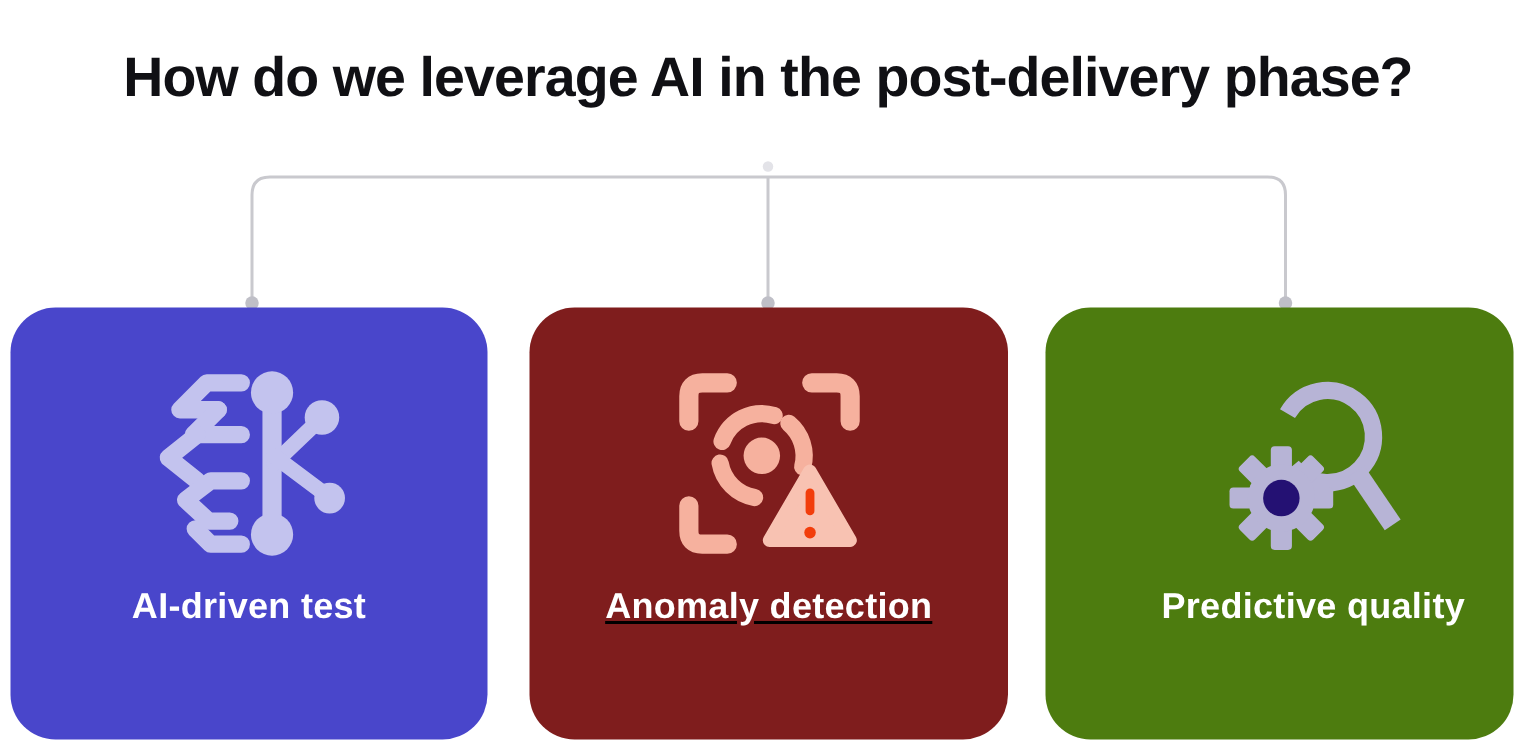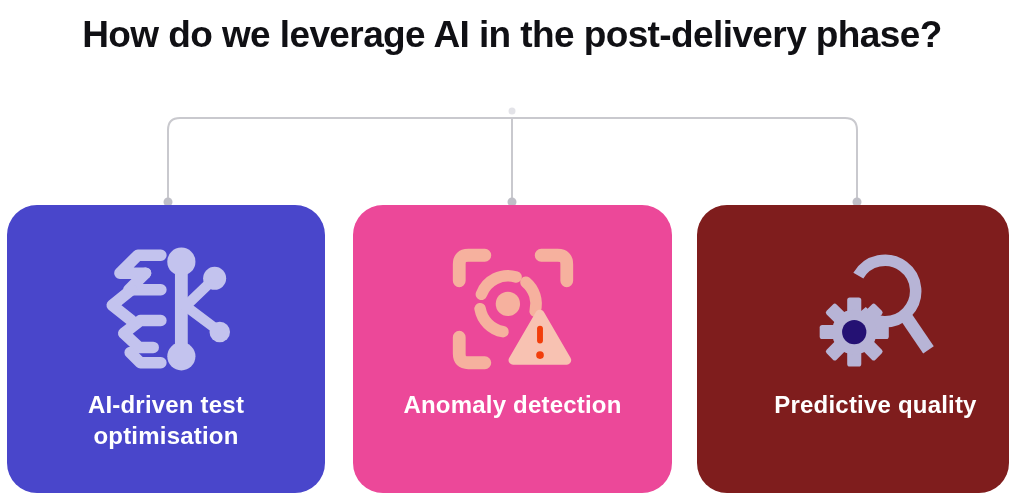--- a/index.html
+++ b/index.html
@@ -9,21 +9,21 @@
     font-family:"Liberation Sans", sans-serif;
     --title-color:#101014;
     --connector-color:#c9c9ce;
     --node-color:#bfbfc7;
   }
   .title{
     position:absolute;top:14px;left:0;right:0;
     text-align:center;
     font-size:37px;font-weight:800;letter-spacing:-0.6px;
     color:var(--title-color);
-    margin:0;
+    margin:17px;
   }
   .connector-svg{position:absolute;left:0;top:0;pointer-events:none;}
   .card{
     position:absolute;top:205px;height:288px;border-radius:30px;
     display:flex;flex-direction:column;align-items:center;
     box-sizing:border-box;
   }
   .card-1{left:7px;width:318px;}
   .card-2{left:353px;width:319px;}
   .card-3{left:697px;width:312px;}
@@ -64,25 +64,24 @@
     </g>
     <g fill="var(--icon-color)">
       <circle cx="62" cy="13" r="11"></circle>
       <circle cx="62" cy="87" r="11"></circle>
       <circle cx="88" cy="26" r="9"></circle>
       <circle cx="92" cy="68" r="8"></circle>
     </g>
   </svg>
   <div class="card-label">
     <div>AI-driven test</div>
-    <div>optimisation</div>
   </div>
 </div>
 
-<div class="card card-2" style="background: #ec4899; --icon-color: #f6b19e; --icon-accent: #f8c2b2; --icon-bg: #f23d0b;">
+<div class="card card-2" style="background: #7f1d1d; text-decoration: underline; --icon-color: #f6b19e; --icon-accent: #f8c2b2; --icon-bg: #f23d0b;">
   <svg class="card-icon" viewBox="0 0 100 100" aria-hidden="true">
     <g fill="none" stroke="var(--icon-color)" stroke-width="10" stroke-linecap="round">
       <path d="M8 28 V15 Q8 8 15 8 H28"></path>
       <path d="M72 8 H85 Q92 8 92 15 V28"></path>
       <path d="M8 72 V85 Q8 92 15 92 H28"></path>
     </g>
     <g fill="none" stroke="var(--icon-color)" stroke-width="9" stroke-linecap="round">
       <path d="M25.3 38.5 A22 22 0 0 1 52.4 25"></path>
       <path d="M60.1 29.1 A22 22 0 0 1 67.3 51.7"></path>
       <path d="M42.2 67.7 A22 22 0 0 1 24.3 49.8"></path>
@@ -90,21 +89,21 @@
     <circle cx="46" cy="46" r="9.5" fill="var(--icon-color)"></circle>
     <path d="M71 54 L92 90 H50 Z" fill="var(--icon-accent)" stroke="var(--icon-accent)" stroke-width="7" stroke-linejoin="round"></path>
     <rect x="68.8" y="63" width="4.6" height="14" rx="2.3" fill="var(--icon-bg)"></rect>
     <circle cx="71.1" cy="86" r="3" fill="var(--icon-bg)"></circle>
   </svg>
   <div class="card-label">
     <div>Anomaly detection</div>
   </div>
 </div>
 
-<div class="card card-3" style="background: #7f1d1d; padding-left: 45px; --icon-color: #b7b4d6; --icon-accent: #b7b4d6; --icon-bg: #241173;">
+<div class="card card-3" style="background: #4d7c0f; padding-left: 45px; --icon-color: #b7b4d6; --icon-accent: #b7b4d6; --icon-bg: #241173;">
   <svg class="card-icon" viewBox="0 0 100 100" aria-hidden="true">
     <g fill="none" stroke="var(--icon-color)">
       <path d="M36.2 24 A24 24 0 1 1 38.6 51.4" stroke-width="9" stroke-linecap="butt"></path>
       <path d="M72 54 L91 82" stroke-width="10" stroke-linecap="butt"></path>
     </g>
     <g transform="translate(33,68)" fill="var(--icon-color)">
       <rect x="-5.5" y="-27" width="11" height="13" rx="2"></rect>
       <rect x="-5.5" y="-27" width="11" height="13" rx="2" transform="rotate(45)"></rect>
       <rect x="-5.5" y="-27" width="11" height="13" rx="2" transform="rotate(90)"></rect>
       <rect x="-5.5" y="-27" width="11" height="13" rx="2" transform="rotate(135)"></rect>

